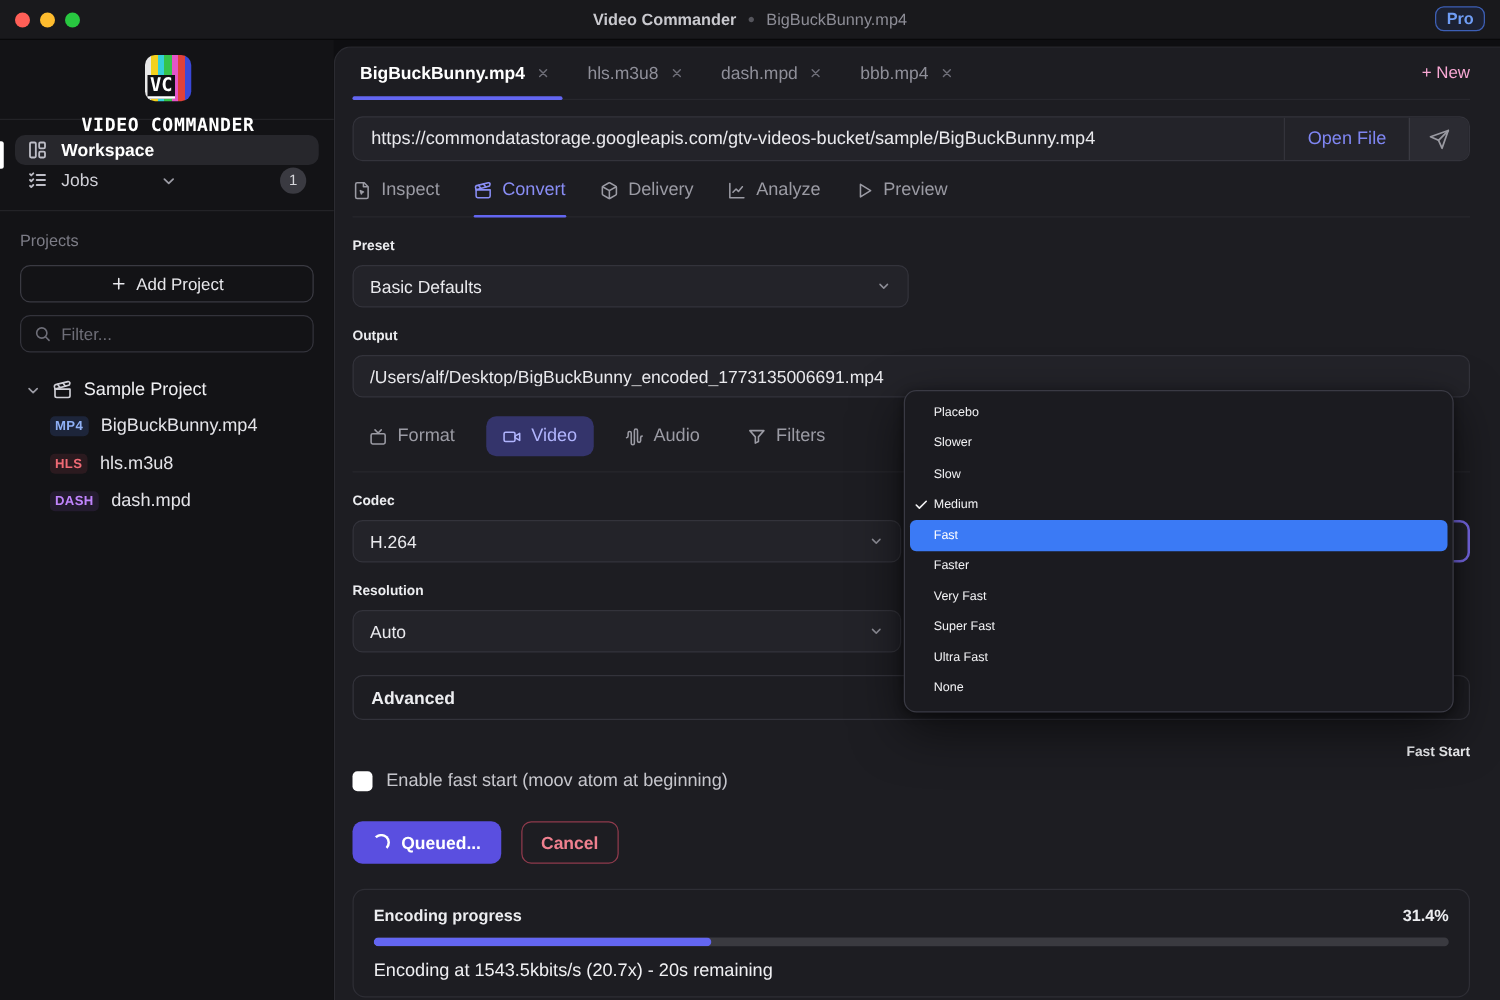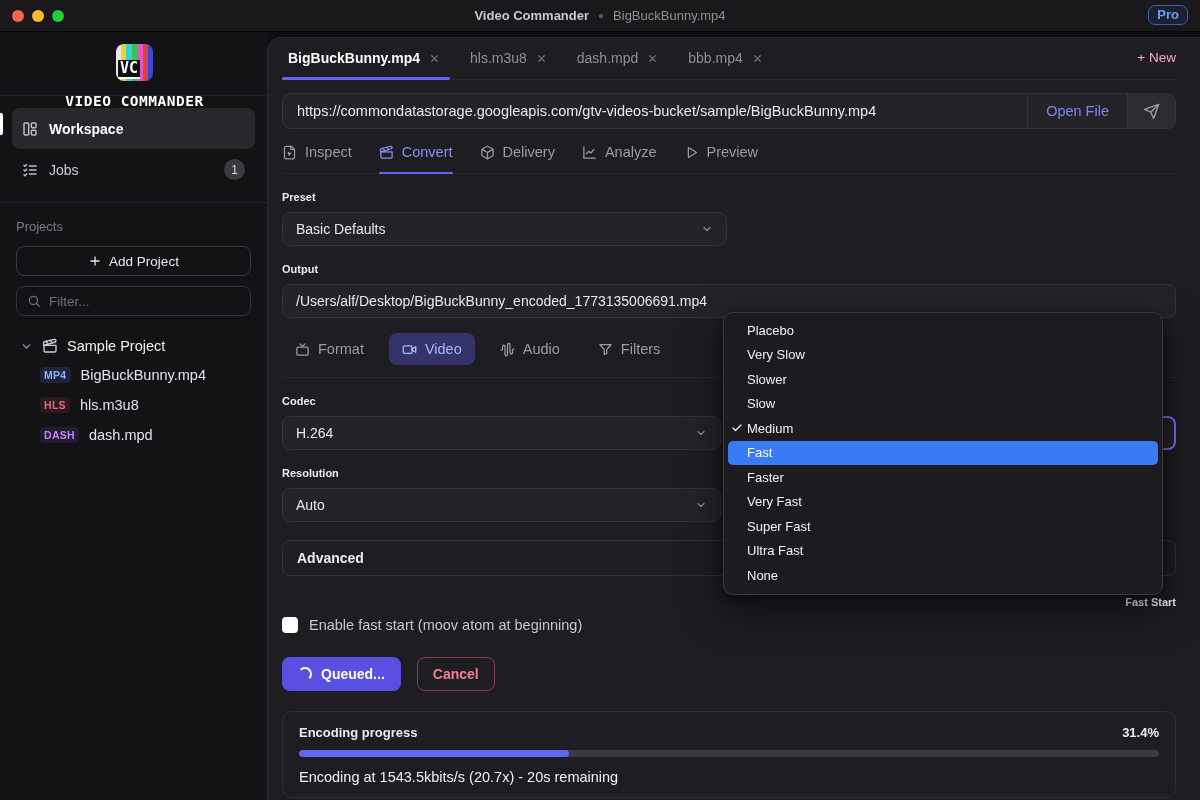--- a/index.html
+++ b/index.html
@@ -49,21 +49,21 @@
     font-weight:700; font-size:15px; color:#fff; background:#101014; padding:0 2px;
     border-bottom:2px solid #fff; line-height:17px;
   }
   .brand-txt { flex:1; }
   .brand-name { font-family:"DejaVu Sans Mono", monospace; font-weight:700; font-size:14.5px; letter-spacing:.5px; color:#fff; }
   .brand-ver { font-size:12.5px; color:#85858e; margin-top:2px; font-family:"DejaVu Sans Mono", monospace;}
   .brand-chevron { color:#9b9ba4; }
 
   .side-nav { padding:12px; position:relative; border-bottom:1px solid #232327; }
   .nav-item {
-    display:flex; align-items:center; gap:11px; height:41px; padding:0 10px;
+    display:flex; align-items:center; gap:11px; height:24px; padding:0 10px;
     border-radius:8px; color:#cfcfd6; font-size:14px; cursor:default;
   }
   .nav-item.active { background:#27272c; color:#fff; font-weight:700; }
   .active-edge { position:absolute; left:0; top:17px; width:3px; height:22px; background:#fff; border-radius:0 2px 2px 0; }
   .nav-icon { color:#bdbdc6; }
   .nav-badge {
     margin-left:auto; width:21px; height:21px; background:#3a3a41; color:#d6d6db;
     border-radius:50%; font-size:12px; display:flex; align-items:center; justify-content:center; font-weight:400;
   }
 
@@ -172,21 +172,21 @@
   .progress-fill { height:100%; background:#6366f1; border-radius:4px; }
   .progress-status { margin-top:12px; font-size:14.5px; color:#f0f0f3; }
 
   
   .dropdown {
     position:absolute; left:723px; top:312px; width:440px;
     background:#1b1b20; border:1px solid #3a3a44; border-radius:10px;
     padding:5px 0 6px; box-shadow:0 14px 40px rgba(0,0,0,.55), 0 2px 8px rgba(0,0,0,.4);
     z-index:30;
   }
-  .dd-item { height:24.5px; display:flex; align-items:center; padding:0 10px 0 23px; font-size:13px; color:#f2f2f4; position:relative; cursor:default; }
+  .dd-item { height:24.5px; display:flex; align-items:center; padding:0 10px 0 23px; font-size:10px; color:#f2f2f4; position:relative; cursor:default; }
   .dd-item .check { position:absolute; left:7px; color:#f2f2f4; }
   .dd-item.highlight { background:#3b7af5; margin:0 4px; padding-left:19px; border-radius:5px; color:#fff; }
 </style>
 </head>
 <body>
 
 <div class="titlebar">
   <div class="traffic">
     <div class="light red"></div>
     <div class="light yellow"></div>
@@ -513,23 +513,20 @@
     <div class="progress-status">Encoding at 1543.5kbits/s (20.7x) - 20s remaining</div>
 
   </div>
 </div>
 
 <div class="dropdown">
   <div class="dd-item">
       <span>Placebo</span>
     </div>
   <div class="dd-item">
-      <span>Very Slow</span>
-    </div>
-  <div class="dd-item">
       <span>Slower</span>
     </div>
   <div class="dd-item">
       <span>Slow</span>
     </div>
   <div class="dd-item">
     <span class="check">
       <svg width="12" height="12" viewBox="0 0 24 24" fill="none" stroke="currentColor" stroke-width="2.6" stroke-linecap="round" stroke-linejoin="round">
           <path d="M20 6 9 17l-5-5"></path>
         </svg>

